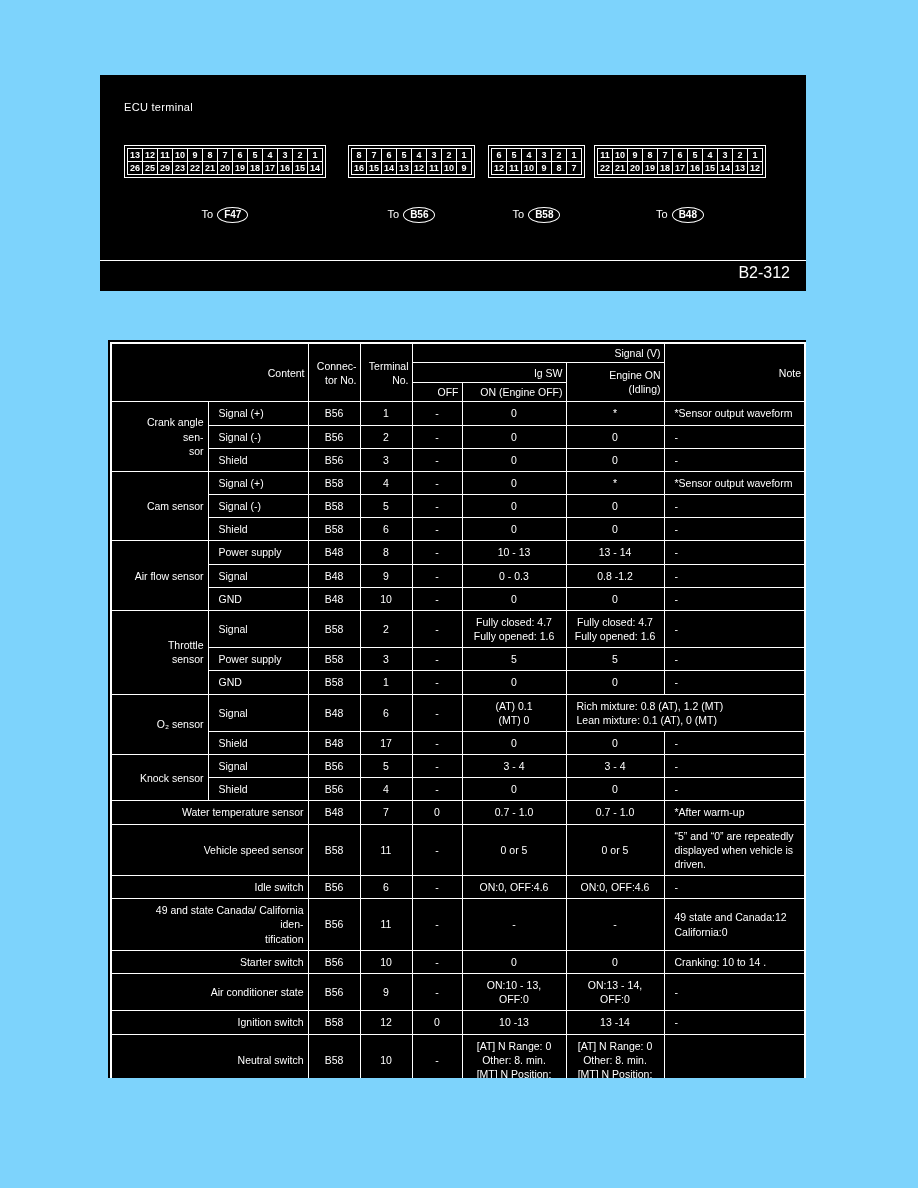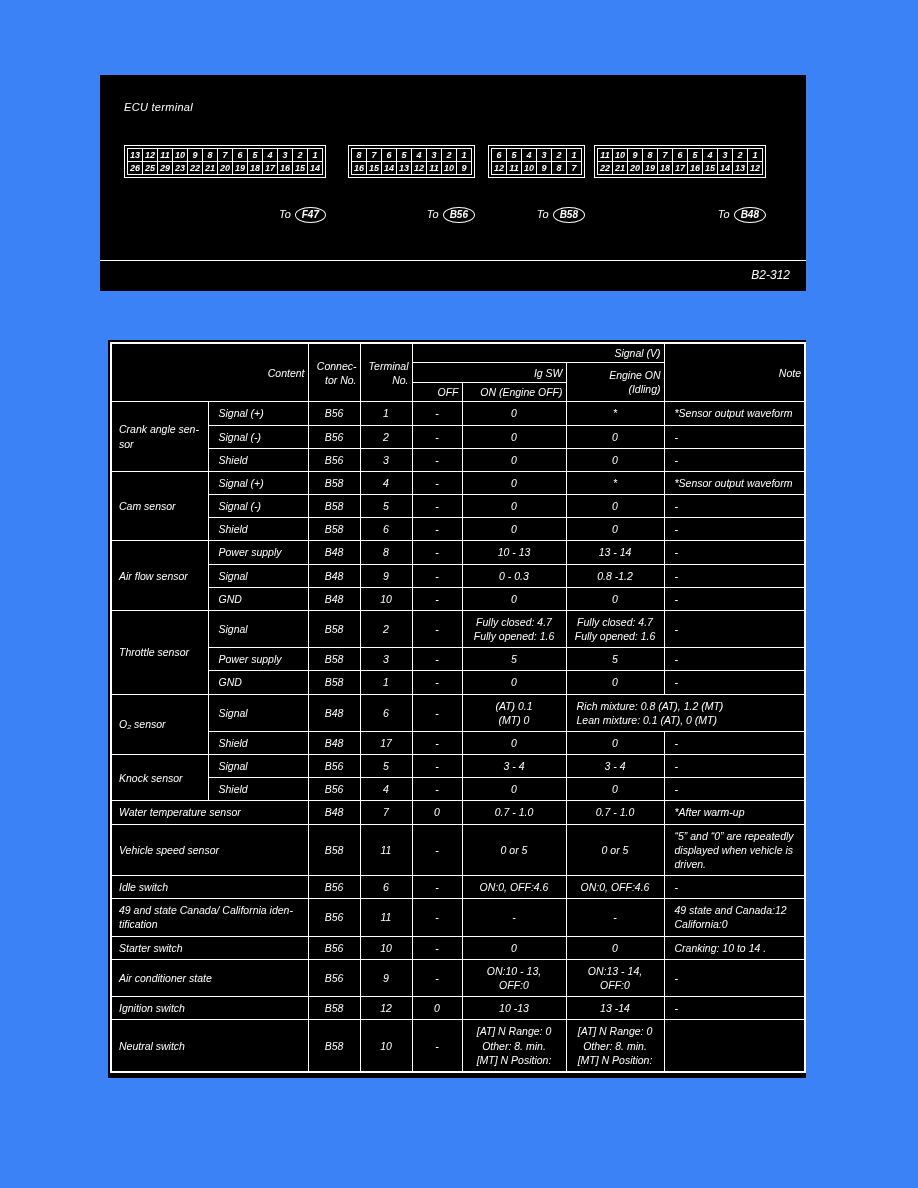--- a/index.html
+++ b/index.html
@@ -2,50 +2,50 @@
 <html><head>
 <meta charset="utf-8">
 <style>
   * { margin:0; padding:0; box-sizing:border-box; }
   html,body { background:#fff; }
   body {
     width:918px; height:1188px; position:relative;
     font-family:"Liberation Sans", sans-serif;
     color:#000; overflow:hidden;
   }
-  .page { position:absolute; inset:0; background:#3b82f6;font-style:italic; }
+  .page { position:absolute; inset:0; background:#7dd3fc; }
 
   
   .diagram {
     position:absolute; left:100px; top:75px; width:706px; height:216px;
     background:#000; color:#fff;
   }
   .ecu-label { position:absolute; left:24px; top:26px; font-size:11px; letter-spacing:0.3px; }
   .connector { position:absolute; top:70px; border:1px solid #fff; padding:2px; background:#000; }
   .pin-row { display:flex; }
   .pin-row:nth-child(2) .pin-cell { margin-top:-1px; }
   .pin-cell {
     width:16px; height:14px; border:1px solid #fff;
     font-size:9px; font-weight:bold; color:#fff;
     display:flex; align-items:center; justify-content:center;
     flex:0 0 auto;
   }
   .pin-cell:not(:first-child){ margin-left:-1px; }
   .c1 { left:24px; }  .c2 { left:248px; }  .c3 { left:388px; }  .c4 { left:494px; }
-  .to-label { position:absolute; top:132px; font-size:11px; text-align:right; color:#fff; }
+  .to-label { position:absolute; top:132px; font-size:11px; text-align:center; color:#fff; }
   .t1 { left:24px;  width:202px; }
   .t2 { left:248px; width:127px; }
   .t3 { left:388px; width:97px; }
   .t4 { left:494px; width:172px; }
   .oval {
     display:inline-block; border:1px solid #fff; border-radius:50%;
     padding:1px 6px 2px 6px; margin-left:4px; font-size:10px; font-weight:bold;
   }
   .fig-line { position:absolute; left:0; right:0; bottom:30px; height:1px; background:#fff; }
-  .fig-ref { position:absolute; right:16px; bottom:9px; font-size:12px; color:#fff; }
+  .fig-ref { position:absolute; right:16px; bottom:9px; font-size:16px; color:#fff; }
 
   
   .tbl-wrap {
     position:absolute; left:108px; top:340px; width:698px; height:738px;
     background:#000; color:#fff; overflow:hidden; padding:2px;
   }
   table {
     border-collapse:collapse; table-layout:fixed; width:694px;
     border:2px solid #fff; font-size:10.5px; color:#fff;
   }
@@ -53,21 +53,21 @@
     border:1px solid #fff; padding:4px 4px; line-height:1.35;
     font-weight:normal; white-space:pre-line; vertical-align:middle;
     overflow:hidden;
   }
   thead th { text-align:right; padding:2px 3px; }
   tr.h1 th { height:18px; }
   tr.h2 th { height:20px;padding-left:18px; }
   tr.h3 th { height:18px; }
   td.cell-center { text-align:center; }
   td.cell-left   { text-align:left; padding-left:10px; }
-  td.cell-group  { text-align:left; padding-left:7px; }
+  td.cell-group  { text-align:right; padding-left:22px; }
 </style>
 </head>
 <body>
 
 <div class="page">
 
   <div class="diagram">
     <div class="ecu-label">ECU terminal</div>
 
     <div class="connector c1">

